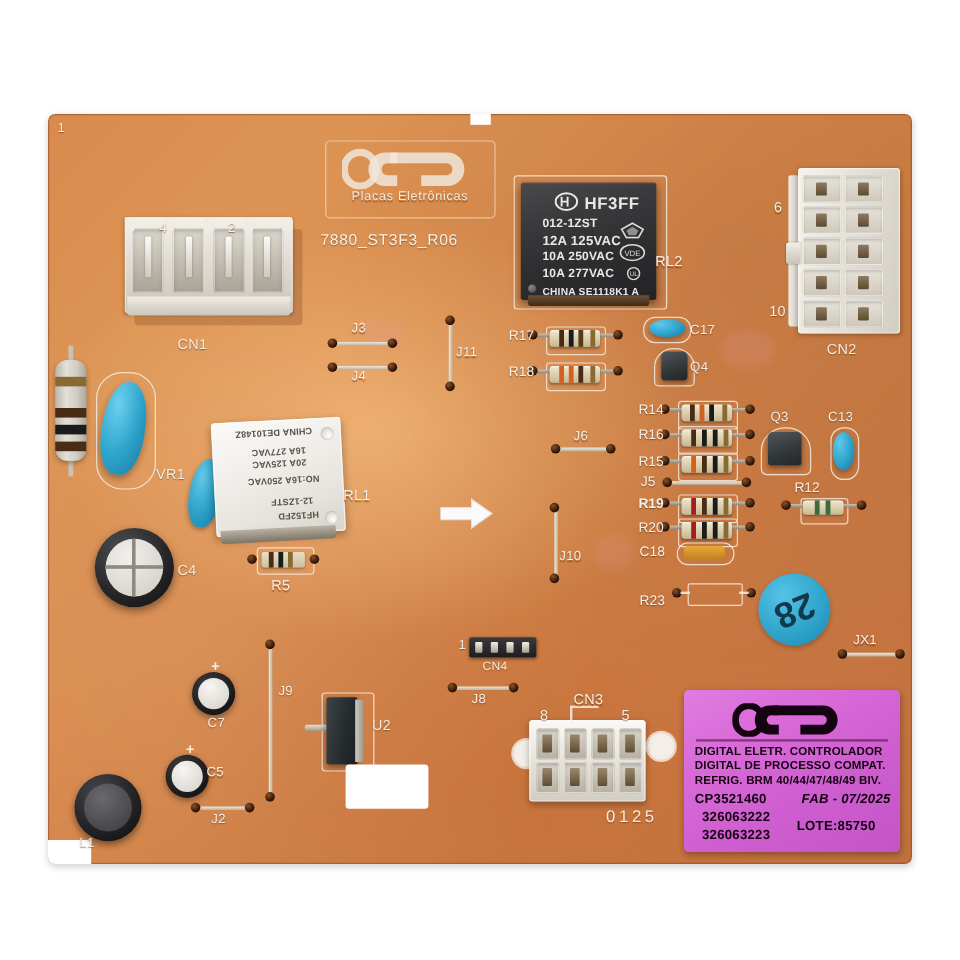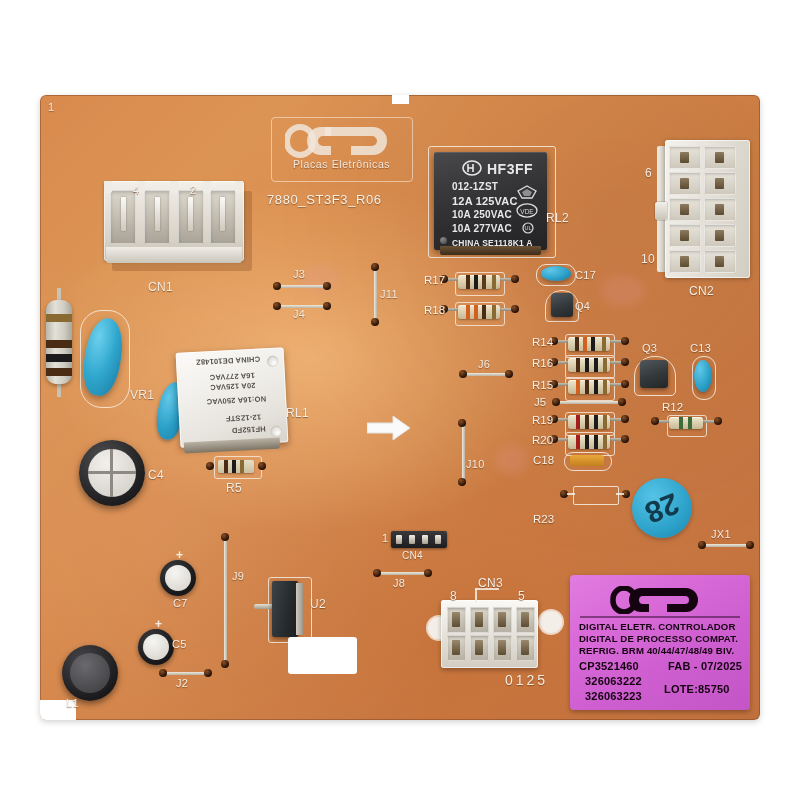--- a/index.html
+++ b/index.html
@@ -507,21 +507,21 @@
   <div class="res-lead" style="left:554px;top:418px;width:16px;"></div>
   <div class="res-lead" style="left:608px;top:418px;width:16px;"></div>
   <div class="res" style="left:568px;top:415px;width:42px;">
     <div class="band" style="left:8px;background:#a31f1f;"></div>
     <div class="band" style="left:17px;background:#4a2c14;"></div>
     <div class="band" style="left:26px;background:#1b1b1b;"></div>
     <div class="band" style="left:35px;background:#8a6a33;"></div>
   </div>
   <div class="jpad" style="left:550px;top:415px;"></div>
   <div class="jpad" style="left:621px;top:415px;"></div>
-  <div class="reslab" style="left:532px;top:414px;">R19</div>
+  <div class="reslab" style="left:532px;top:414px;font-weight:bold;">R19</div>
 
   <div class="res-out" style="left:565px;top:432px;width:48px;height:22px;"></div>
   <div class="res-lead" style="left:554px;top:438px;width:16px;"></div>
   <div class="res-lead" style="left:608px;top:438px;width:16px;"></div>
   <div class="res" style="left:568px;top:435px;width:42px;">
     <div class="band" style="left:8px;background:#a31f1f;"></div>
     <div class="band" style="left:17px;background:#1b1b1b;"></div>
     <div class="band" style="left:26px;background:#1b1b1b;"></div>
     <div class="band" style="left:35px;background:#8a6a33;"></div>
   </div>
@@ -550,21 +550,21 @@
 
   <div class="outline" style="left:564px;top:452px;width:46px;height:17px;border-radius:9px;"></div>
   <div style="position:absolute;left:570px;top:455px;width:34px;height:11px;border-radius:3px;background:linear-gradient(180deg,#e9a83a,#c4801e);"></div>
   <div class="reslab" style="left:533px;top:454px;">C18</div>
 
   <div class="outline" style="left:573px;top:486px;width:44px;height:17px;border-radius:2px;"></div>
   <div class="jpad" style="left:560px;top:490px;"></div>
   <div class="jpad" style="left:622px;top:490px;"></div>
   <div class="trace" style="left:567px;top:493px;width:8px;height:2px;"></div>
   <div class="trace" style="left:616px;top:493px;width:8px;height:2px;"></div>
-  <div class="reslab" style="left:533px;top:513px;">R23</div>
+  <div class="reslab" style="left:533px;top:495px;">R23</div>
 
   <div class="jump" style="left:464px;top:373px;width:44px;"></div>
   <div class="jpad" style="left:459px;top:370px;"></div>
   <div class="jpad" style="left:505px;top:370px;"></div>
   <div class="silk" style="left:478px;top:358px;font-size:11px;">J6</div>
 
   <div class="jumpv" style="left:462px;top:424px;height:58px;"></div>
   <div class="jpad" style="left:458px;top:419px;"></div>
   <div class="jpad" style="left:458px;top:478px;"></div>
   <div class="silk" style="left:466px;top:458px;font-size:11px;">J10</div>
@@ -630,20 +630,20 @@
     <path d="M31 2 a12 12 0 0 0 0 24 h8 v-8 h-6 a4 4 0 0 1 0-8 h6 V2 z" fill="#150312"></path>
     <rect x="3" y="2" width="22" height="24" rx="11" fill="none" stroke="#150312" stroke-width="5.5"></rect>
   </svg>
   <div id="plabel-rule"></div>
   <div class="pl-t" style="left:579px;top:621px;">DIGITAL ELETR. CONTROLADOR</div>
   <div class="pl-t" style="left:579px;top:633px;">DIGITAL DE PROCESSO COMPAT.</div>
   <div class="pl-t" style="left:579px;top:645px;">REFRIG. BRM 40/44/47/48/49 BIV.</div>
   <div class="pl-b" style="left:579px;top:660px;">CP3521460</div>
   <div class="pl-b" style="left:585px;top:675px;">326063222</div>
   <div class="pl-b" style="left:585px;top:690px;">326063223</div>
-  <div class="pl-b" style="left:668px;top:660px;">FAB - 07/2025</div>
+  <div class="pl-b" style="left:668px;top:660px;font-style:italic;">FAB - 07/2025</div>
   <div class="pl-b" style="left:664px;top:683px;">LOTE:85750</div>
 
   <svg id="arrow" viewBox="0 0 44 26">
     <path d="M0 8 H26 V1 L43 13 L26 25 V18 H0 Z" fill="#fafafa" stroke="#e2e2e2" stroke-width="1"></path>
   </svg>
 
 </div>
 
 </body></html>

